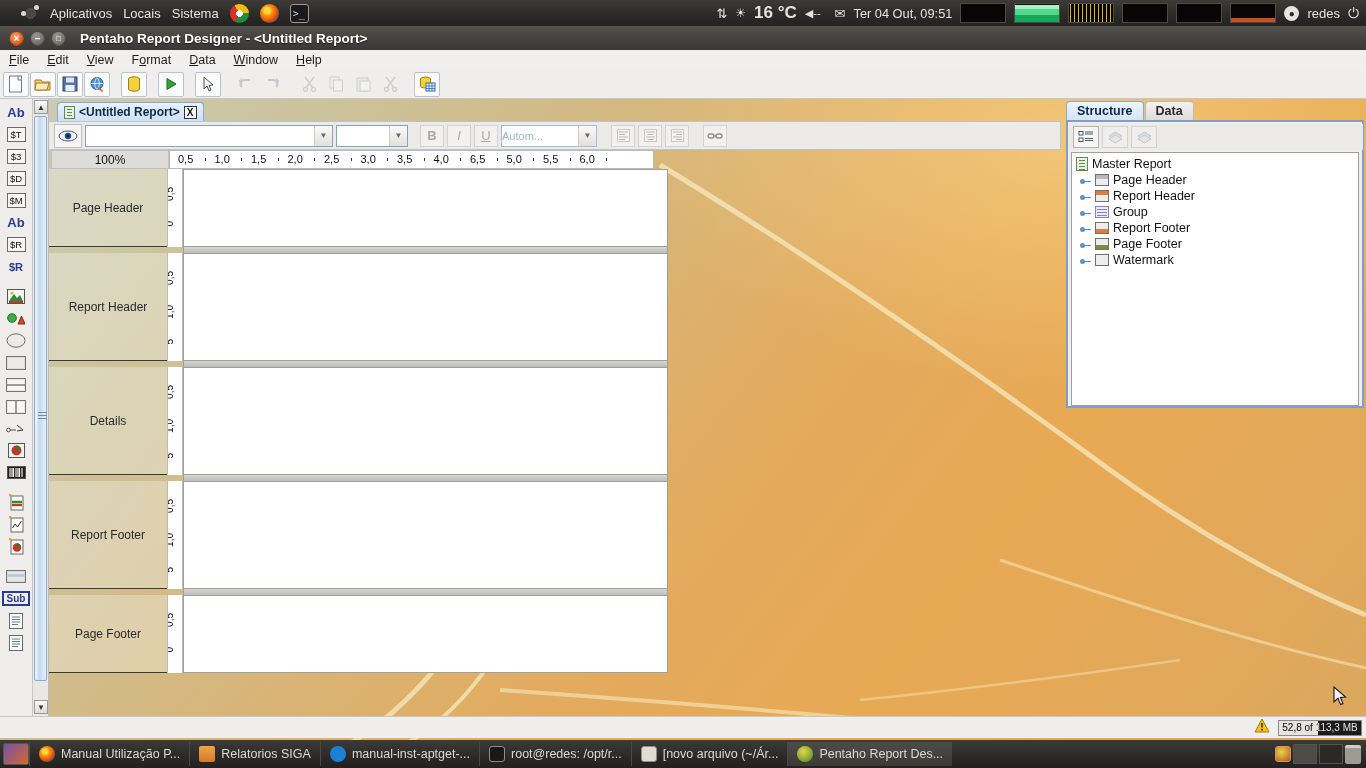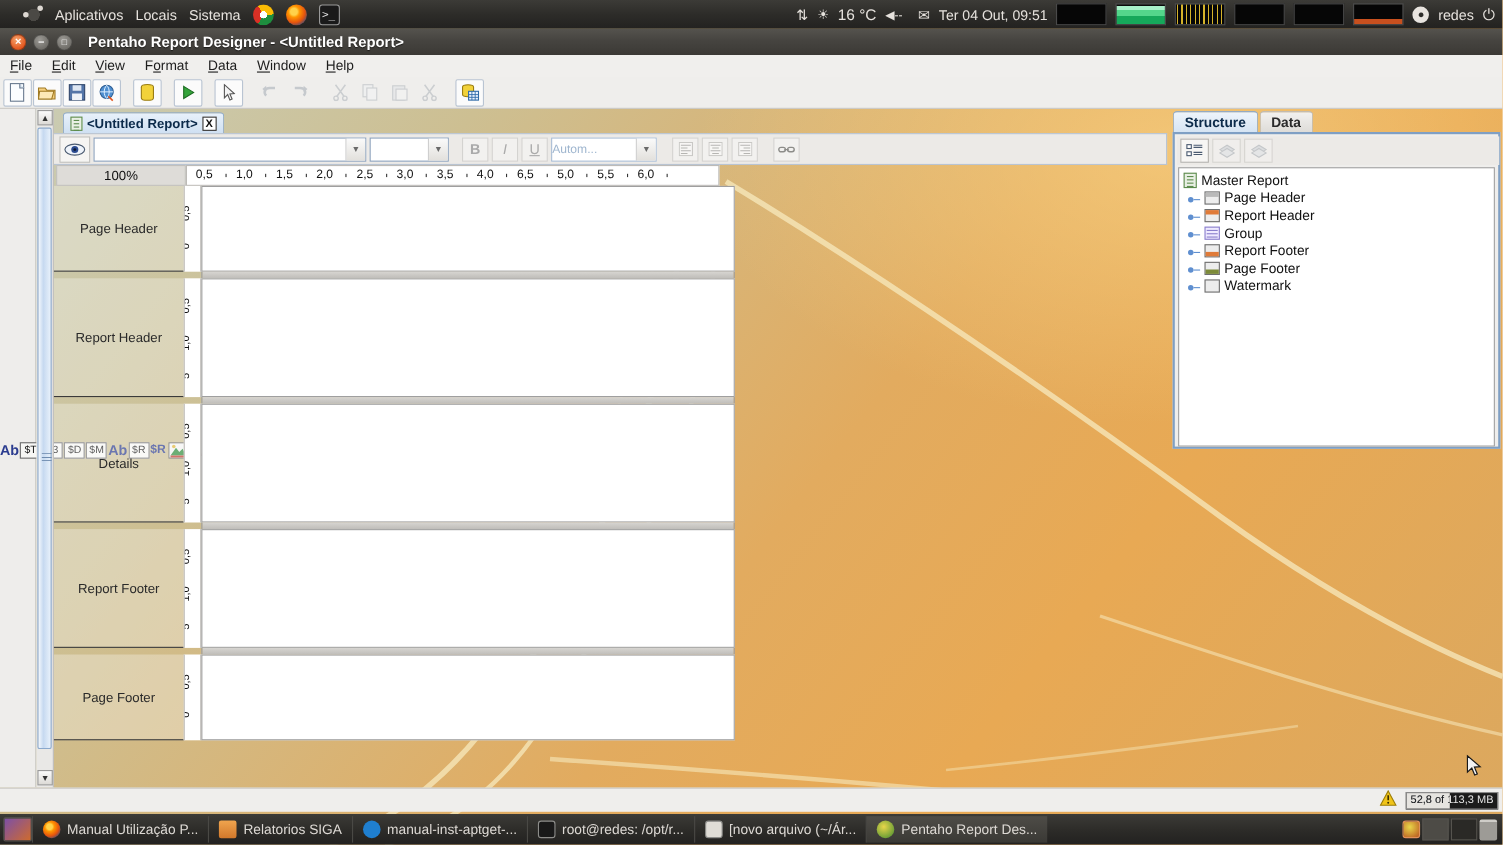--- a/index.html
+++ b/index.html
@@ -45,21 +45,21 @@
   }
   .ic-firefox {
     border-radius: 50%;
     background: radial-gradient(circle at 38% 35%, #ffd24a 0 18%, #ff9500 30%, #e5540e 58%, #1b4b8f 88%);
   }
   .ic-term { background: #1a1a1a; border: 1px solid #9a9a9a; color: #dcdcdc; font-size: 10px;
              font-family: "DejaVu Sans Mono", monospace; text-align: left; padding-left: 2px; line-height: 17px;}
   .tp-graph { width: 46px; height: 20px; background: #060606; border: 1px solid #4a4a4a; position: relative; overflow: hidden; }
   .tp-graph.net { background: #060606; }
   .tp-graph.mem { background: linear-gradient(180deg,#0a0a0a 0 6%, #a8f0c8 6% 30%, #54d68b 30% 60%, #16a85a 60% 100%); }
-  .tp-temp { font-size: 14px; }
+  .tp-temp { font-size: 17px; font-weight: bold; }
   .tp-clock { font-size: 12.8px; }
   .user-ic { width: 15px; height: 15px; border-radius: 50%; background: #e8e4df; color: #2d2c29;
              font-size: 10px; text-align: center; line-height: 15px; font-weight: bold; }
 
   
   #app-window {
     position: absolute; left: 0; top: 26px; width: 1366px; height: 690px; z-index: 20;
   }
   #titlebar {
     position: absolute; left: 0; top: 0; width: 1366px; height: 24px;
@@ -93,21 +93,21 @@
   .tb-btn svg { display: block; }
   .tb-btn.dis { opacity: .35; }
 
   
   #content { position: absolute; left: 0; top: 73px; width: 1366px; height: 617px; }
 
   
   #palette {
     position: absolute; left: 0; top: 0; width: 33px; height: 617px;
     background: #eeedeb; border-right: 1px solid #c9c7c3;
-    display: flex; flex-direction: row; align-items: center; padding-top: 3px; gap: 1px;
+    display: flex; flex-direction: column; align-items: center; padding-top: 3px; gap: 1px;
   }
   .pal-ic { width: 26px; height: 21px; display: flex; align-items: center; justify-content: center;
             font-size: 11px; color: #2b3c8f; }
   .pal-box { border: 1px solid #6a6a6a; background: #f6f6f4; font-size: 9.5px; color: #111;
              width: 19px; height: 15px; line-height: 13px; text-align: center; font-family: "Liberation Sans", sans-serif;}
   .pal-gap { height: 7px; }
 
   
   #pal-scroll {
     position: absolute; left: 33px; top: 0; width: 16px; height: 617px;

